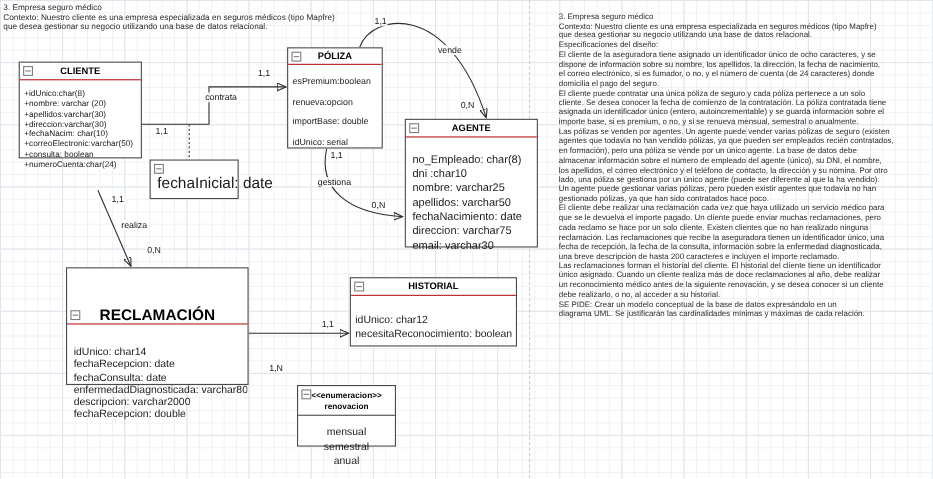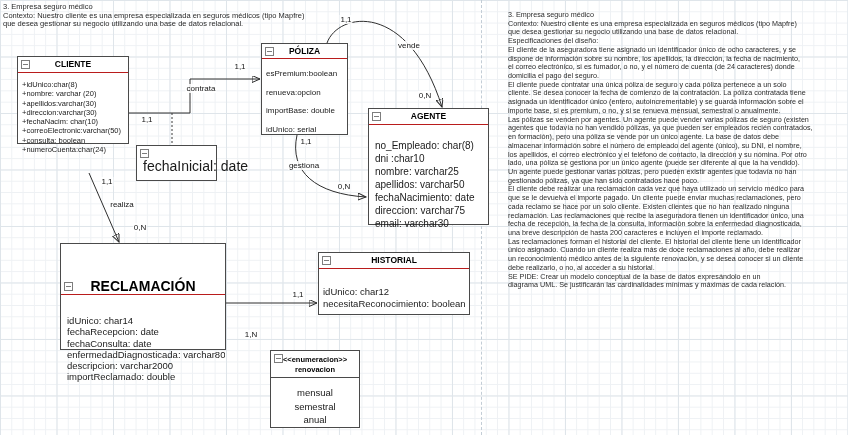--- a/index.html
+++ b/index.html
@@ -55,21 +55,21 @@
   .e-reclamacion .attrs { padding:20px 0 0 6px; font-size:9.5px; line-height:11.3px; }
   
   .e-historial { left:318px; top:252px; width:152px; height:63px; }
   .e-historial .entity-title { height:15px; line-height:15px; font-size:8.5px; }
   .e-historial .attrs { padding:17px 0 0 4px; font-size:9.5px; line-height:12px; }
   
   .e-fechainicial { left:136px; top:145px; width:81px; height:36px; }
   .e-fechainicial .assoc-label { position:absolute; left:6px; bottom:6px;
     font-size:14px; white-space:nowrap; }
   
-  .e-renovacion { left:270px; top:350px; width:90px; height:78px; }
+  .e-renovacion { left:270px; top:350px; width:90px; height:56px; }
   .e-renovacion .enum-head { position:relative; border-bottom:1px solid #4a4a4a;
     text-align:center; font-weight:bold; font-size:7.5px; line-height:9.5px;
     padding:4px 0 3px 0; color:#000; }
   .e-renovacion .enum-values { text-align:center; font-size:9.5px; line-height:13.5px;
     padding-top:8px; }
 
   .elabel, .card {
     position:absolute; z-index:3; transform:translateX(-50%);
     font-size:8px; color:#141414; white-space:nowrap;
     background:rgba(255,255,255,0.85); padding:0 1px;
@@ -182,21 +182,21 @@
     <div class="entity-title">
       <span class="collapse-icon"></span>
       <span>RECLAMACIÓN</span>
     </div>
     <div class="attrs">
       <div>idUnico: char14</div>
       <div>fechaRecepcion: date</div>
       <div>fechaConsulta: date</div>
       <div>enfermedadDiagnosticada: varchar80</div>
       <div>descripcion: varchar2000</div>
-      <div>importReclamado: double</div>
+      <div>fechaRecepcion: double</div>
     </div>
   </div>
 
   <div class="entity e-historial">
     <div class="entity-title">
       <span class="collapse-icon"></span>
       <span>HISTORIAL</span>
     </div>
     <div class="attrs">
       <div>idUnico: char12</div>

